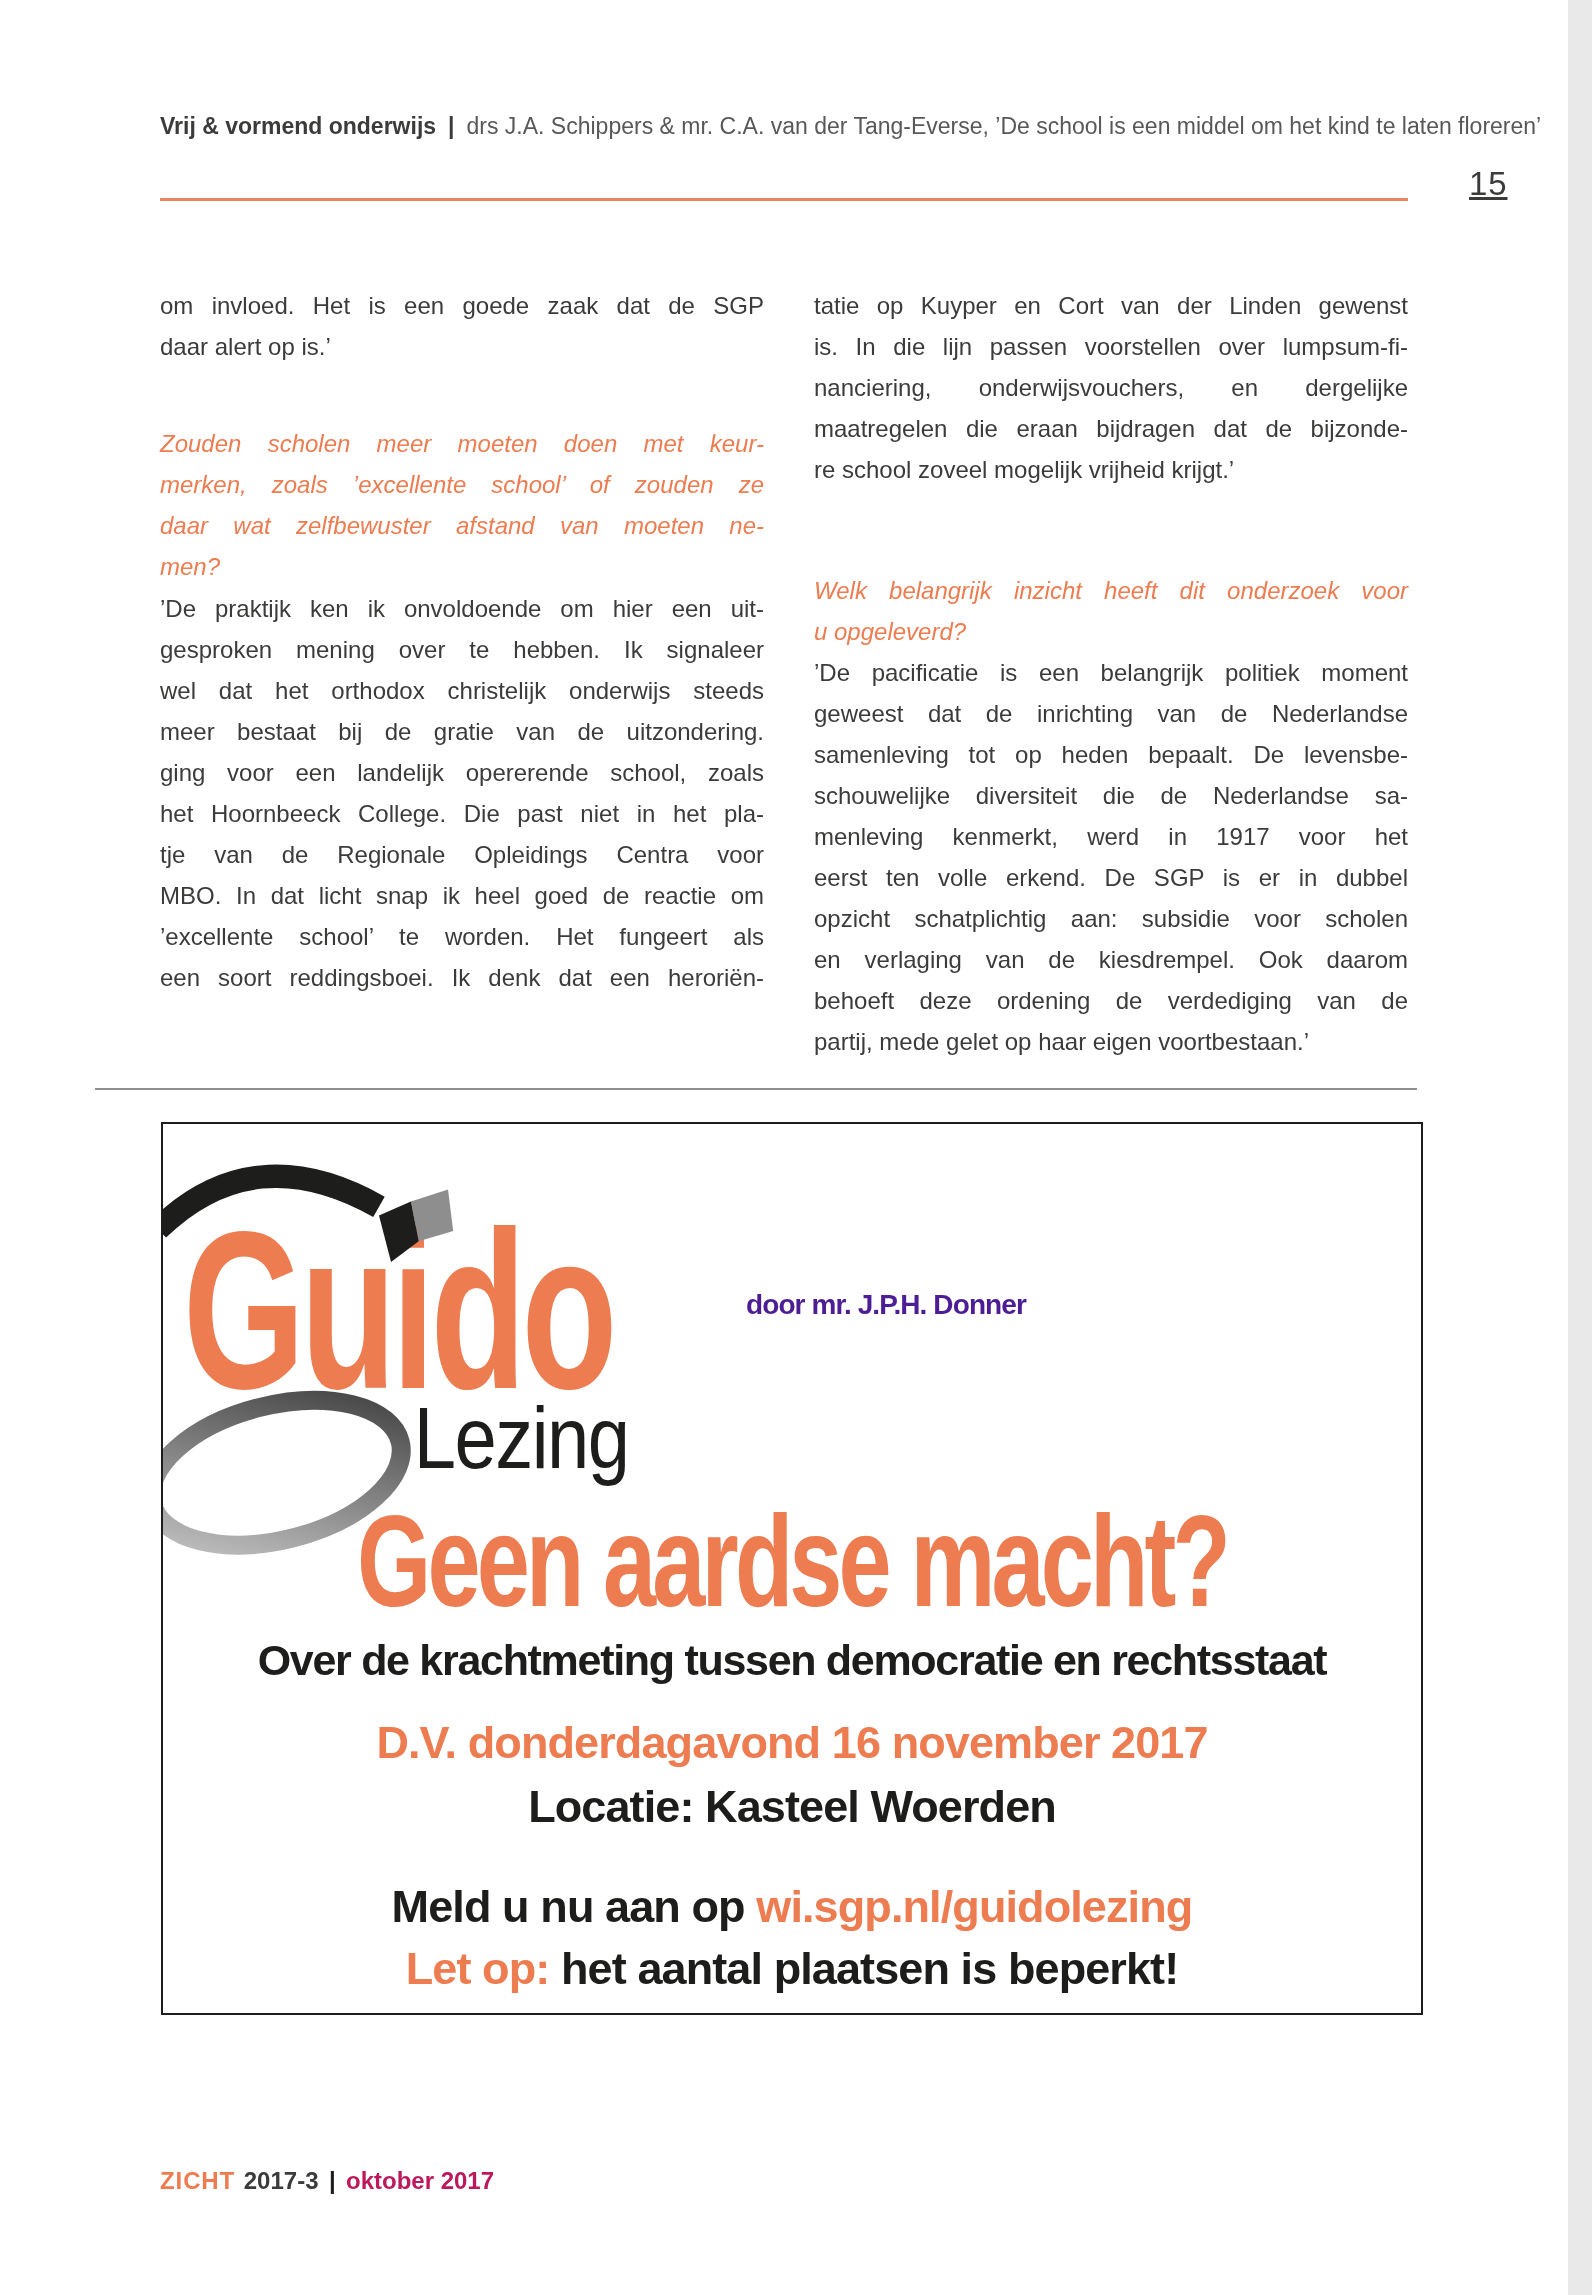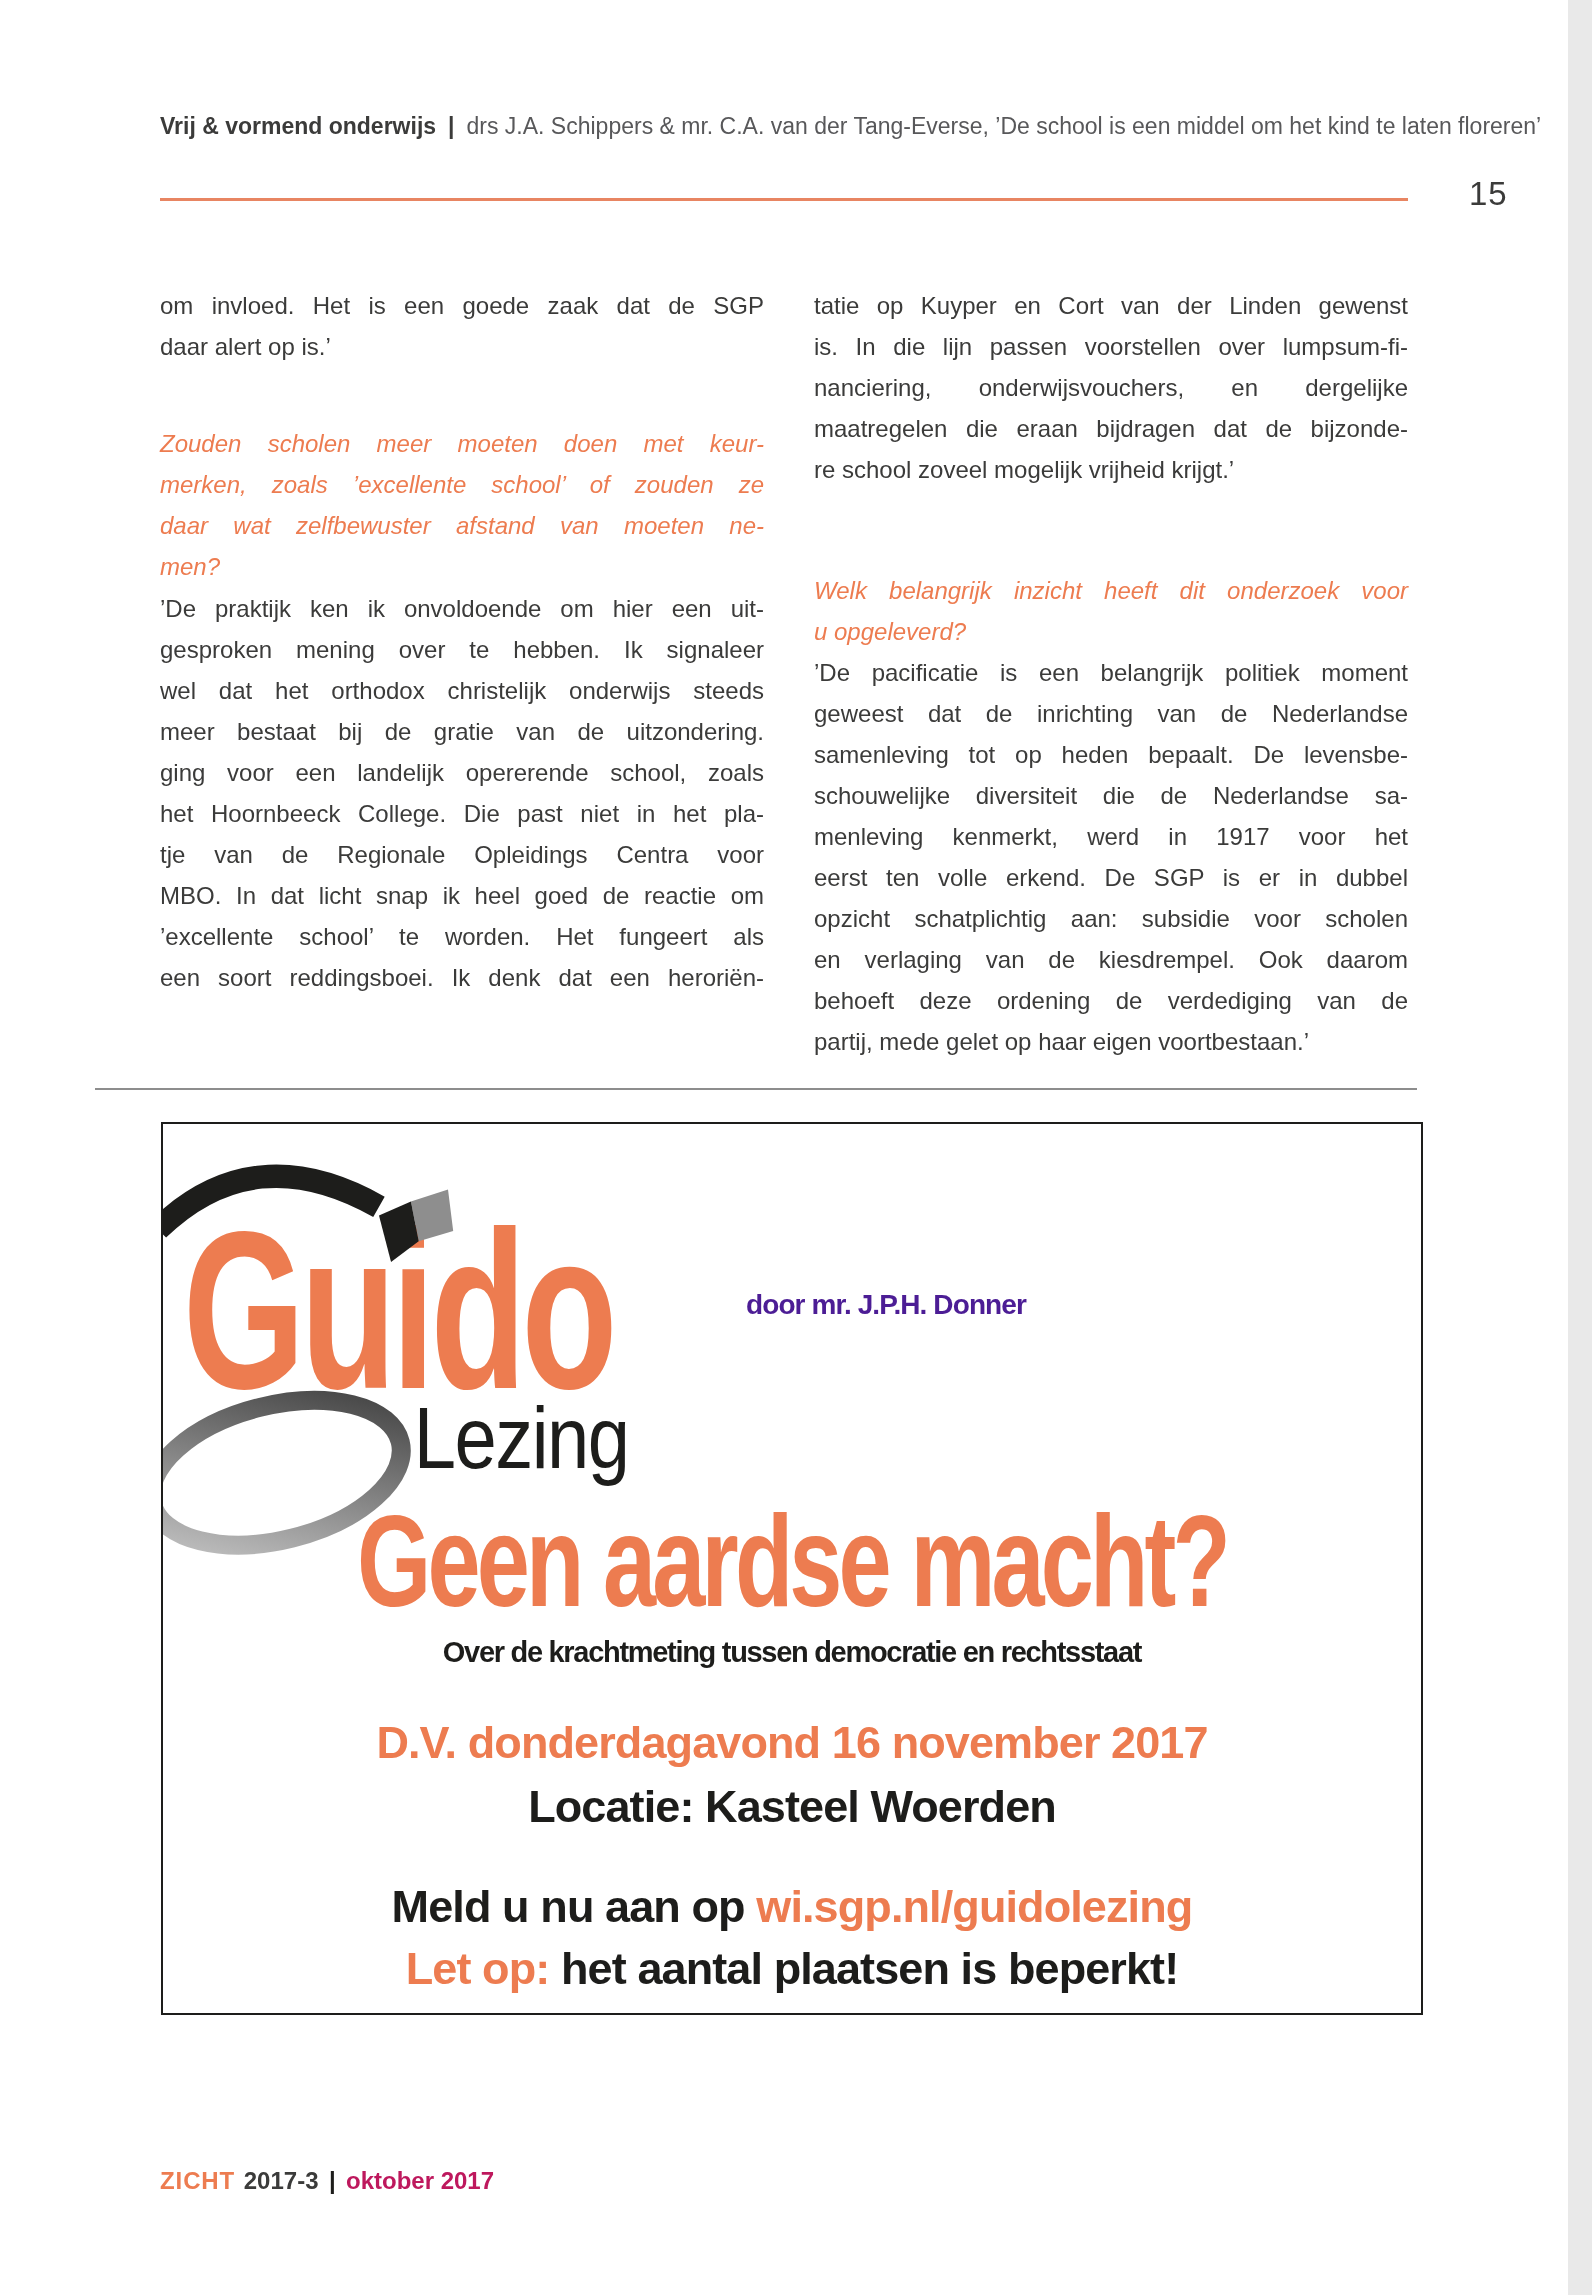--- a/index.html
+++ b/index.html
@@ -9,21 +9,21 @@
     background:#ffffff;
     font-family:"Liberation Sans", sans-serif;
     overflow:hidden;
   }
   .abs{position:absolute;}
 
   
   .hdr{left:160px;top:113px;font-size:23px;color:#58585A;white-space:nowrap;}
   .hdr .b{font-weight:bold;color:#3B3B3A;}
   .hdr .sep{font-weight:bold;color:#3B3B3A;margin:0 12px;}
-  .pagenum{left:1469px;top:175px;width:78px;font-size:33px;color:#3B3B3A;letter-spacing:0.9px;}
+  .pagenum{left:1469px;top:165px;width:78px;font-size:33px;color:#3B3B3A;letter-spacing:0.9px;text-decoration:underline;}
   .rule-orange{left:160px;top:198px;width:1248px;height:2.6px;background:#E8males;}
   .rule-orange{background:#E88562;}
 
   
   .tblock{position:absolute;}
   .col-l{left:160px;width:604px;}
   .col-r{left:814px;width:594px;}
   .bl{
     height:41px;line-height:41px;font-size:24px;color:#3B3B3A;
     text-align:justify;text-align-last:justify;text-justify:inter-word;
@@ -37,21 +37,21 @@
 
   
   .adbox{
     left:161px;top:1122px;width:1262px;height:893px;
     border:2.6px solid #1D1D1B;box-sizing:border-box;background:#fff;overflow:hidden;
   }
   .adline{position:absolute;left:0;right:0;text-align:center;font-weight:bold;line-height:1.1;}
   .ad-speaker{left:583px;right:auto;top:166px;font-size:28px;color:#4c1d95;letter-spacing:-0.9px;text-align:left;}
   .ad-title{top:373px;font-size:129px;color:#ED7C50;letter-spacing:-5.2px;line-height:129px;
             transform:scaleX(0.74);transform-origin:center top;white-space:nowrap;}
-  .ad-sub{top:513px;font-size:29px;color:#1D1D1B;letter-spacing:-1.3px;}
+  .ad-sub{top:513px;font-size:43px;color:#1D1D1B;letter-spacing:-1.3px;}
   .ad-date{top:594px;font-size:45px;color:#ED7C50;letter-spacing:-0.9px;}
   .ad-loc{top:658px;font-size:45px;color:#1D1D1B;letter-spacing:-0.9px;}
   .ad-signup{top:758px;font-size:45px;color:#1D1D1B;letter-spacing:-0.9px;}
   .ad-signup .url{color:#ED7C50;}
   .ad-note{top:820px;font-size:45px;color:#1D1D1B;letter-spacing:-0.9px;}
   .ad-note .warn{color:#ED7C50;}
 
   
   .footer{left:160px;top:2167px;font-size:24px;white-space:nowrap;}
   .footer .mag{color:#ED7C50;font-weight:bold;letter-spacing:0.9px;}

